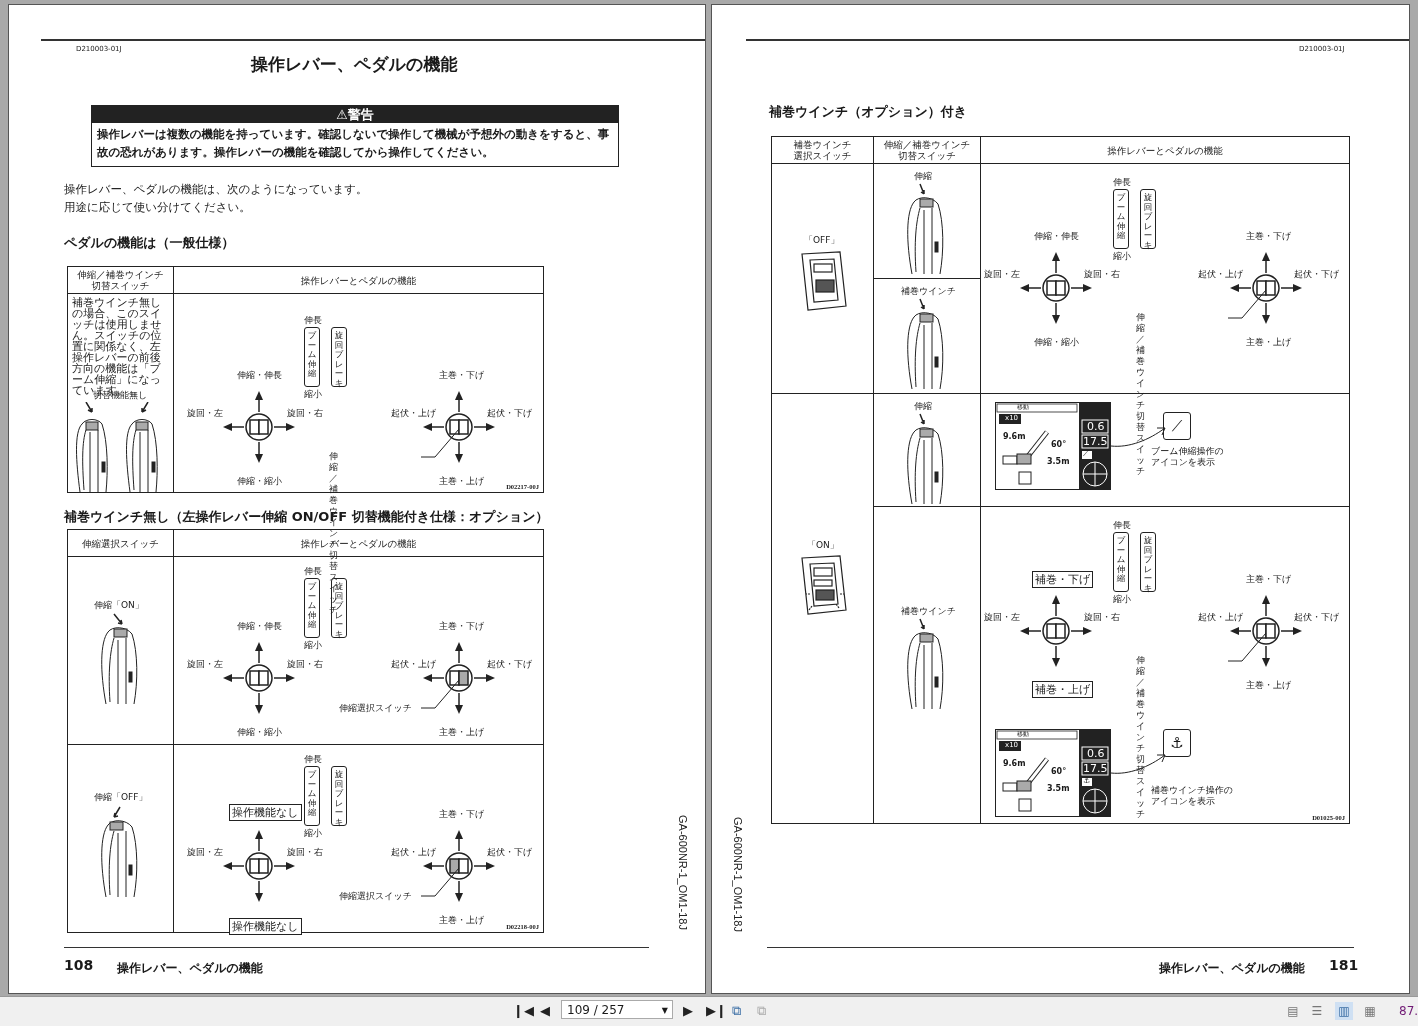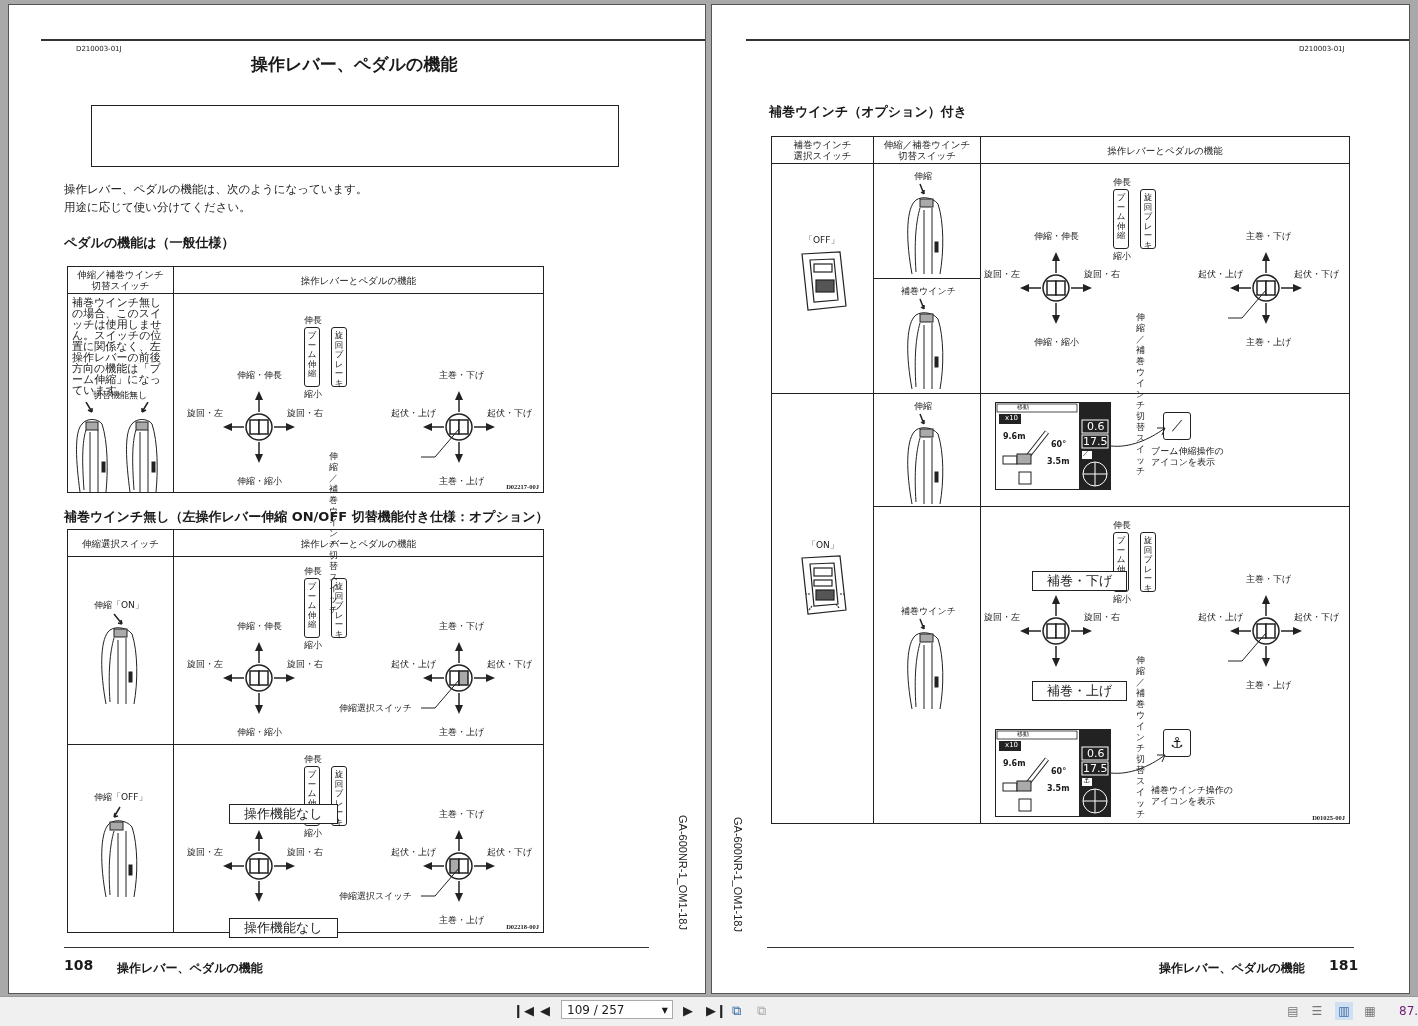--- a/index.html
+++ b/index.html
@@ -15,21 +15,21 @@
   .warn-box { border:1.5px solid #222; }
   .warn-head { background:#222; color:#fff; text-align:center; font-weight:bold; font-size:13px; height:17px; line-height:17px; }
   .warn-body { font-size:11.5px; font-weight:bold; line-height:18px; padding:2px 5px; }
   .body-text { font-size:11.5px; line-height:18px; }
   .section-h { font-size:13px; font-weight:bold; }
   table.grid { border-collapse:collapse; position:absolute; }
   table.grid td { border:1.5px solid #222; vertical-align:top; padding:0; position:relative; }
   .th { font-size:9.5px; text-align:center; line-height:11px; vertical-align:middle !important; }
   .small { font-size:11px; line-height:11px; }
   .lbl { position:absolute; font-size:9px; white-space:nowrap; }
-  .lbl-box { position:absolute; font-size:13px; white-space:nowrap; border:1px solid #222; padding:0 14px; background:#fff; }
+  .lbl-box { position:absolute; font-size:11px; white-space:nowrap; border:1px solid #222; padding:0 2px; background:#fff; }
   .vbox { position:absolute; border:1.2px solid #222; border-radius:3px; font-size:8.5px; width:12px; text-align:center; line-height:9.5px; padding:3px 1px; }
   .fig-code { position:absolute; font-size:6.5px; font-family:"Liberation Serif", serif; font-weight:bold; }
   .footer-num { font-size:14px; font-weight:bold; }
   .footer-title { font-size:12px; font-weight:bold; }
   .side-code { position:absolute; font-size:11px; writing-mode:vertical-rl; color:#222; font-family:"Liberation Sans", sans-serif; }
   
   #toolbar { position:absolute; left:0; top:996px; width:1418px; height:30px; background:#f0f0f0; border-top:1px solid #999; }
   .tb-btn { position:absolute; top:6px; font-size:13px; color:#222; cursor:pointer; }
   #page-select { position:absolute; left:561px; top:3px; width:112px; height:19px; border:1px solid #aaa; background:#fff; font-size:12px; line-height:19px; padding-left:5px; box-sizing:border-box; font-family:"DejaVu Sans", sans-serif; }
   #page-select .dd { position:absolute; right:4px; top:0; font-size:8px; }
@@ -39,20 +39,22 @@
 </style>
 </head>
 <body>
 
 <div class="page" id="page-left">
   <div class="hr" style="left:32px; top:34px; width:664px;"></div>
   <div class="abs doc-code" style="left:67px; top:40px;">D210003-01J</div>
   <div class="abs title" style="left:242px; top:48px;">操作レバー、ペダルの機能</div>
 
   <div class="abs warn-box" style="left:82px; top:100px; width:526px; height:60px;">
+    <div class="warn-head">⚠警告</div>
+    <div class="warn-body">操作レバーは複数の機能を持っています。確認しないで操作して機械が予想外の動きをすると、事故の恐れがあります。操作レバーの機能を確認してから操作してください。</div>
   </div>
 
   <div class="abs body-text" style="left:55px; top:175px;">操作レバー、ペダルの機能は、次のようになっています。</div>
   <div class="abs body-text" style="left:55px; top:193px;">用途に応じて使い分けてください。</div>
 
   <div class="abs section-h" style="left:55px; top:229px;">ペダルの機能は（一般仕様）</div>
 
   <table class="grid" style="left:58px; top:261px; width:477px;">
     <tbody>
         <tr style="height:27px;">

